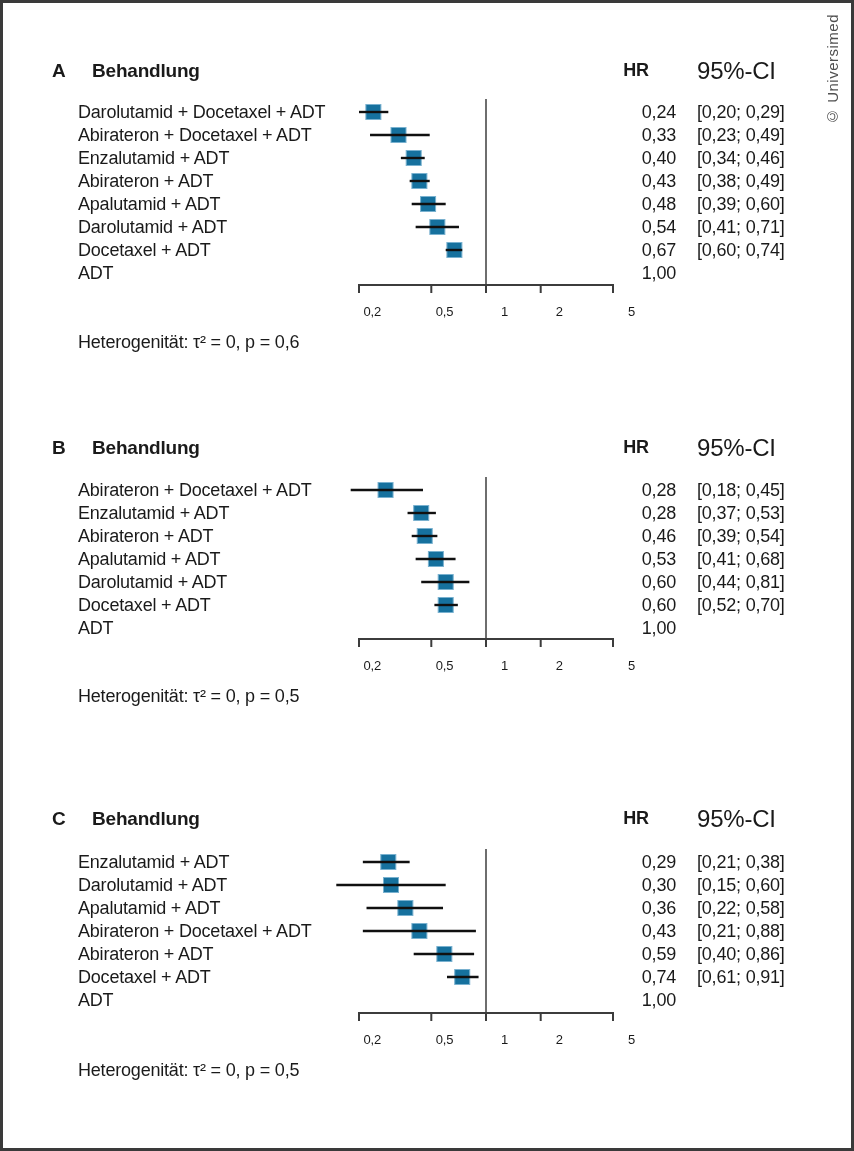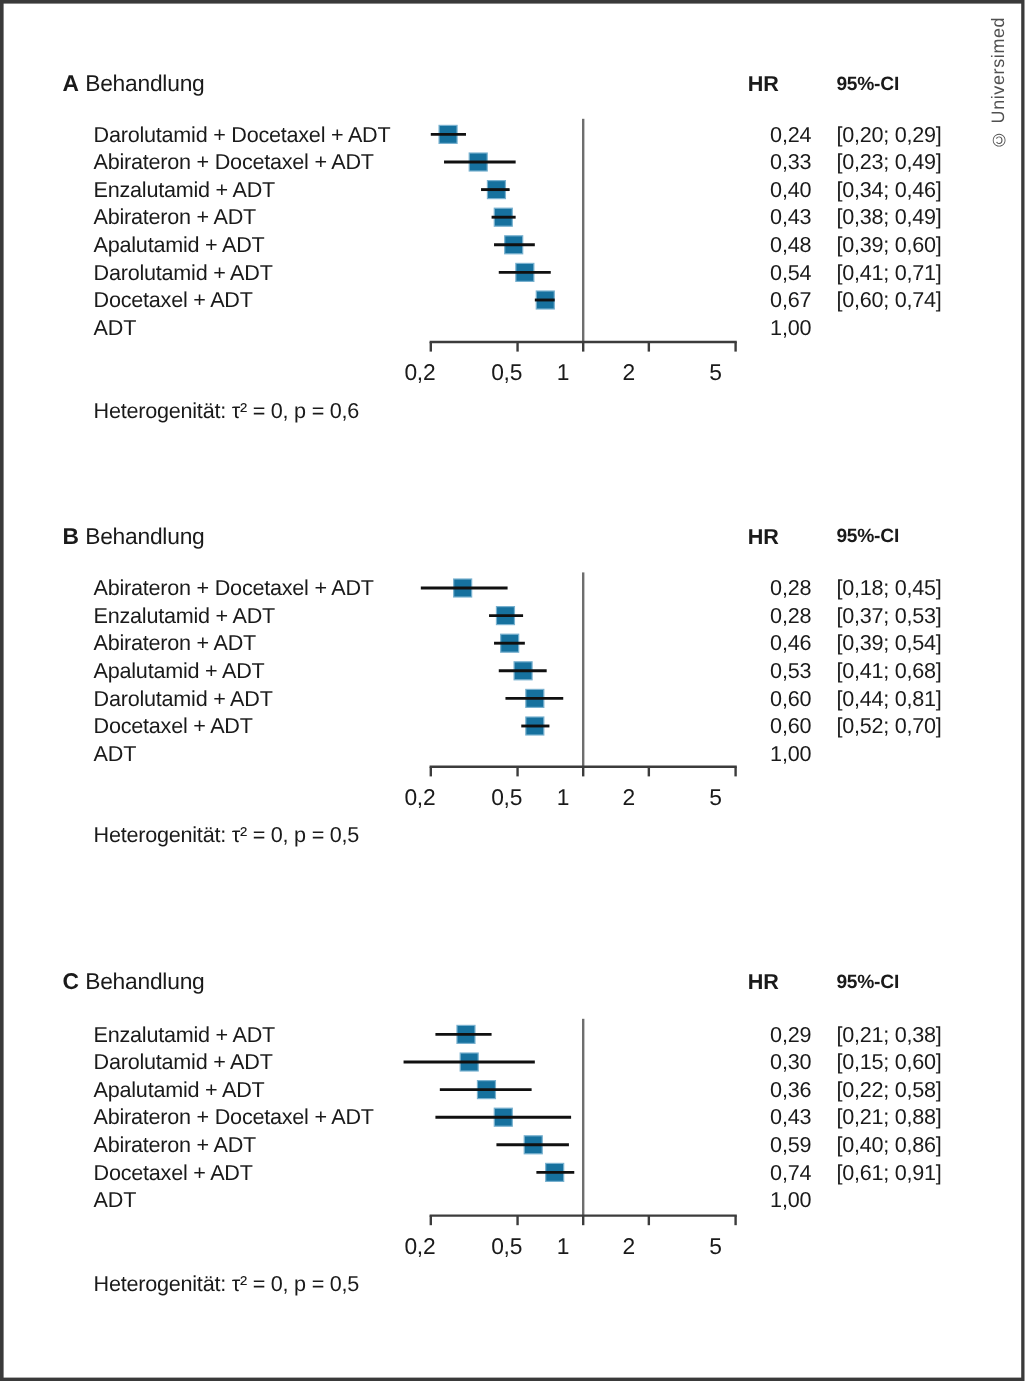--- a/index.html
+++ b/index.html
@@ -26,47 +26,47 @@
     font-size:15px;
     color:#515151;
     letter-spacing:0.5px;
   }
   .panel{position:absolute;left:0;width:854px;top:0;height:1px;overflow:visible;}
   .panel-letter{
     position:absolute;left:52px;
     font-size:19px;font-weight:bold;line-height:23px;
   }
   .panel-title{
-    position:absolute;left:71px;
-    font-size:19px;font-weight:normal;line-height:23px;
+    position:absolute;left:92px;
+    font-size:19px;font-weight:bold;line-height:23px;
   }
   .hr-header{
     position:absolute;left:596px;width:80px;text-align:center;
     font-size:18px;font-weight:bold;line-height:23px;
   }
   .ci-header{
     position:absolute;left:697px;
-    font-size:16px;font-weight:bold;line-height:23px;
+    font-size:24px;font-weight:normal;line-height:23px;
   }
   .forest-row{position:absolute;left:0;width:854px;height:23px;padding-left:13px;}
   .treatment-label{
     position:absolute;left:78px;top:0;
     font-size:18px;line-height:23px;white-space:nowrap;
   }
   .hr-value{
     position:absolute;left:596px;top:0;width:80px;text-align:right;
     font-size:18px;line-height:23px;
   }
   .ci-value{
     position:absolute;left:697px;top:0;
     font-size:18px;line-height:23px;white-space:nowrap;
   }
   .tick-label{
-    position:absolute;width:44px;text-align:left;
-    font-size:19px;line-height:22px;
+    position:absolute;width:44px;text-align:right;
+    font-size:13px;line-height:22px;
   }
   .heterogeneity{
     position:absolute;left:78px;
     font-size:18px;line-height:23px;
   }
   .panel-svg{position:absolute;left:0;overflow:visible;}
 </style>
 </head>
 <body>
 

